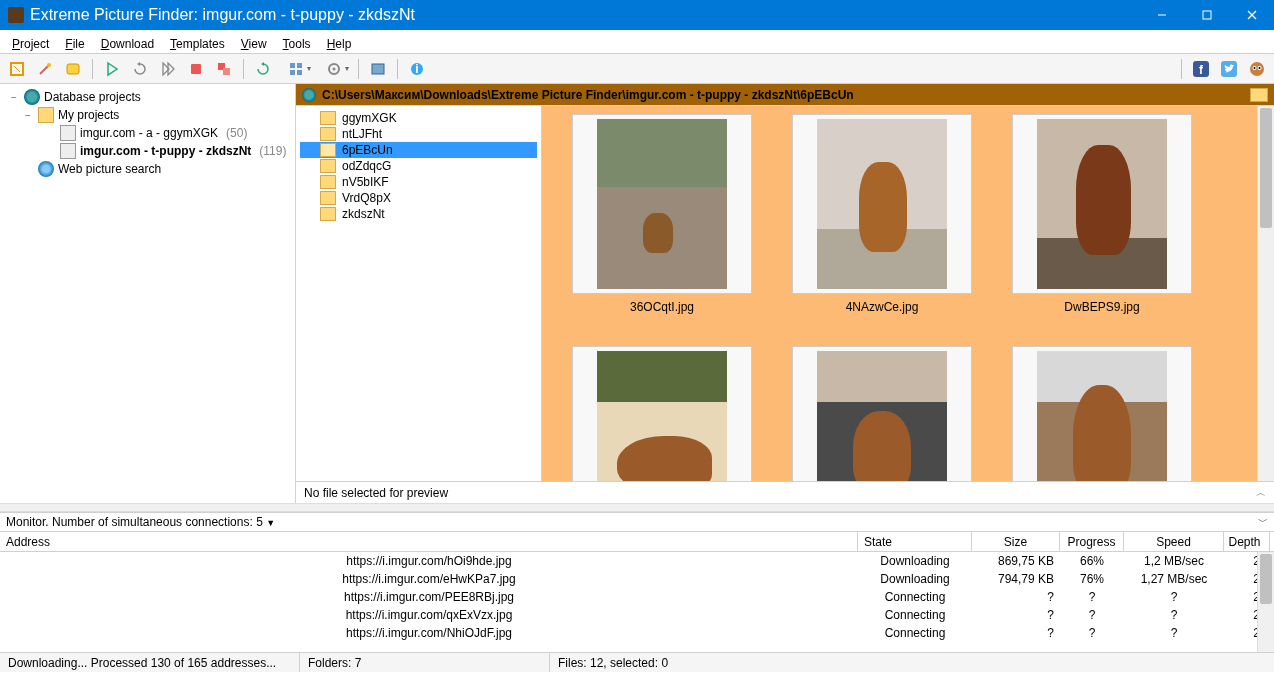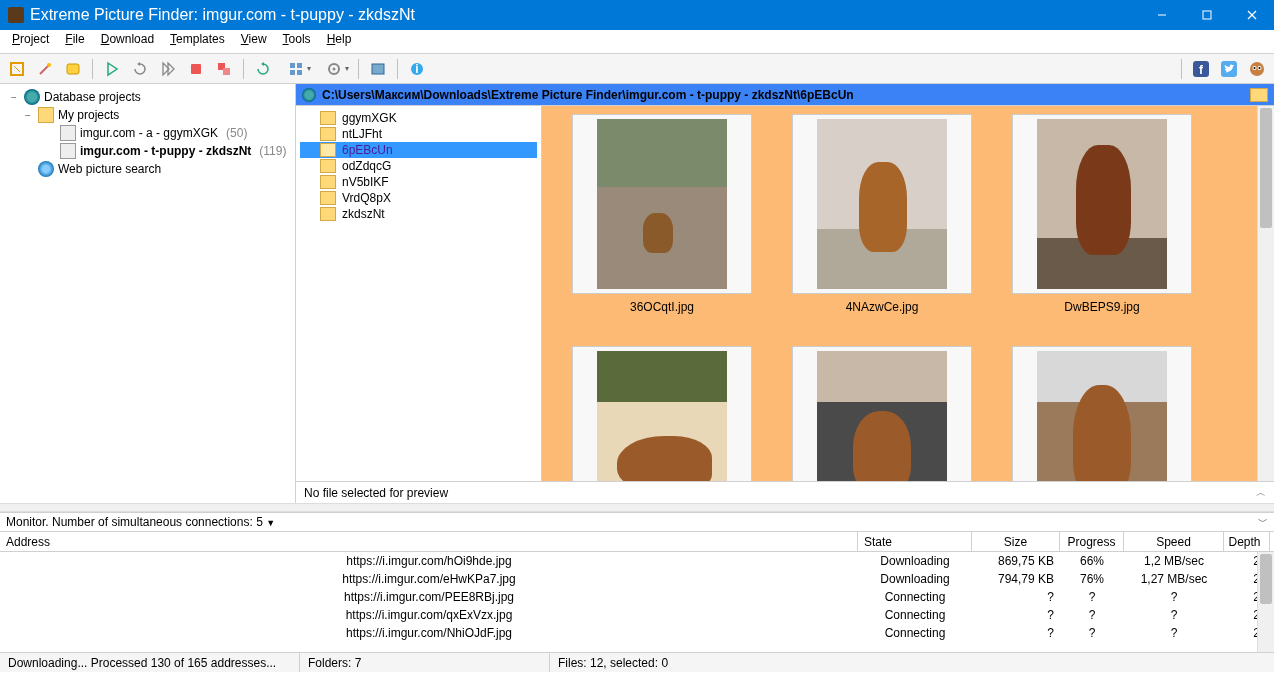--- a/index.html
+++ b/index.html
@@ -3,21 +3,21 @@
 <meta charset="utf-8">
 <style>
 * { margin: 0; padding: 0; box-sizing: border-box; font-family: "Segoe UI", Tahoma, sans-serif; font-size: 12px; }
 html, body { width: 1274px; height: 676px; overflow: hidden; background: #fff; }
 
 .titlebar { height: 30px; background: #0078d7; color: #fff; display: flex; align-items: center; padding: 0 0 0 8px; }
 .titlebar .app-icon { width: 16px; height: 16px; margin-right: 6px; background:#5a3a1a; border-radius:2px; display:inline-block; }
 .titlebar .title { flex: 1; font-size: 16px; }
 .titlebar .winbtn { width: 45px; height: 30px; display: flex; align-items: center; justify-content: center; color: #fff; }
 
-.menubar { height: 24px; background: #fff; border-bottom: 1px solid #d0d0d0; display: flex; align-items: flex-start; padding: 0 4px; }
+.menubar { height: 24px; background: #fff; border-bottom: 1px solid #d0d0d0; display: flex; align-items: flex-end; padding: 0 4px; }
 .menubar .menu-item { padding: 2px 8px; cursor: default; }
 .menubar .menu-item u { text-decoration: underline; }
 
 .toolbar { height: 30px; background: #f5f5f5; border-bottom: 1px solid #d0d0d0; display: flex; align-items: center; padding: 0 4px; gap:2px;}
 .toolbar .sep { width: 1px; height: 20px; background: #c0c0c0; margin: 0 4px; }
 .toolbar .spacer { flex:1; }
 .tbtn { width: 26px; height: 26px; display:flex; align-items:center; justify-content:center; border-radius:2px; }
 .tbtn svg { width:16px; height:16px; }
 .tbtn.split { width:36px; position:relative; }
 .tbtn.split::after { content:"▾"; font-size:8px; color:#666; position:absolute; right:3px; }
@@ -31,29 +31,29 @@
 .tree-item .ico { width:16px; height:16px; display:inline-block; }
 .tree-item .lbl { }
 .tree-item.selected .lbl { font-weight:bold; }
 .tree-item .count { color:#888; margin-left:4px; }
 .ico-globe { background: radial-gradient(circle,#4aa 40%,#068 70%); border-radius:50%; }
 .ico-folder { background:#ffd87a; border:1px solid #d4a843; }
 .ico-proj { background:#eee; border:1px solid #999; }
 .ico-search { background: radial-gradient(circle,#8cf 30%,#06a 80%); border-radius:50%; }
 
 .right-pane { flex:1; display:flex; flex-direction:column; }
-.pathbar { height:22px; border-bottom:1px solid #d0d0d0; display:flex; align-items:center; padding:0 6px; gap:6px; background:#3b82f6;}
+.pathbar { height:22px; border-bottom:1px solid #d0d0d0; display:flex; align-items:center; padding:0 6px; gap:6px; background:#a16207;}
 .pathbar .globe { width:14px; height:14px; background: radial-gradient(circle,#4aa 40%,#068 70%); border-radius:50%; }
 .pathbar .path { flex:1; font-weight:bold; font-size:12px; white-space:nowrap; overflow:hidden; text-overflow:ellipsis;}
 .pathbar .openfolder { width:18px; height:14px; background:#ffd87a; border:1px solid #d4a843; }
 
 .browser { flex:1; display:flex; overflow:hidden; }
 .folder-list { width: 246px; border-right: 1px solid #d0d0d0; padding:4px; overflow:auto; }
 .folder-row { display:flex; align-items:center; gap:6px; padding:1px 2px; }
-.folder-row.selected { background:#3399ff; color:#4c1d95; }
+.folder-row.selected { background:#3399ff; color:#000000; }
 .folder-row .fico { width:16px; height:14px; background:#ffd87a; border:1px solid #d4a843; display:inline-block; }
 .folder-row.selected .fico { background:#ffe9a8; }
 .folder-row .exp { width:12px; color:#888; font-size:10px; }
 .folder-row .fname { }
 
 .thumb-area { flex:1; overflow:auto; padding:8px 0 0 30px; position:relative; background:#fdba74;}
 .thumb-grid { display:flex; flex-wrap:wrap; gap: 32px 40px; }
 .thumb { width:180px; display:flex; flex-direction:column; align-items:center; }
 .thumb .frame { width:180px; height:180px; border:1px solid #ccc; background:#f8f8f8; display:flex; align-items:center; justify-content:center; overflow:hidden;}
 .thumb .frame .img { width:130px; height:170px; }

